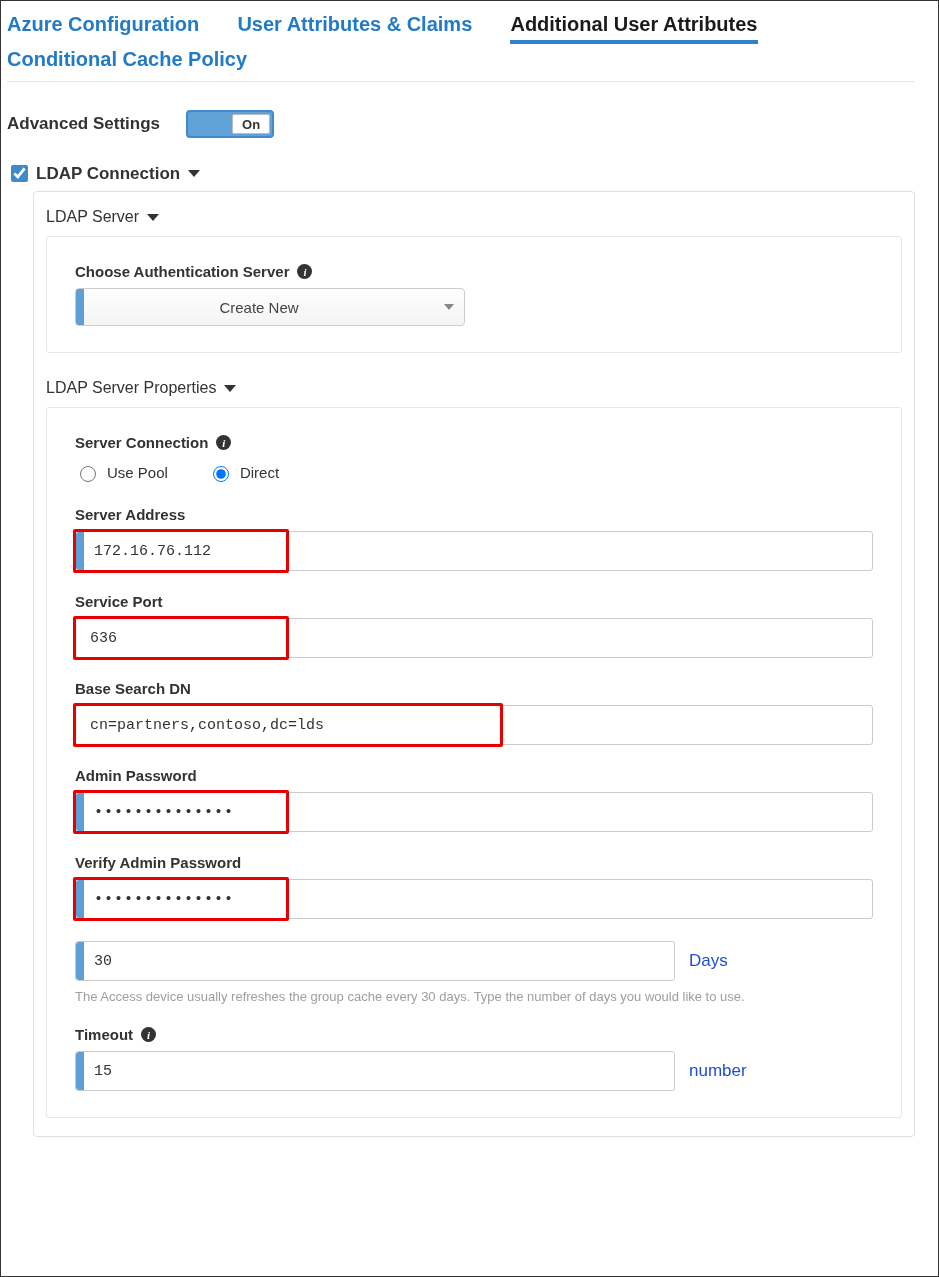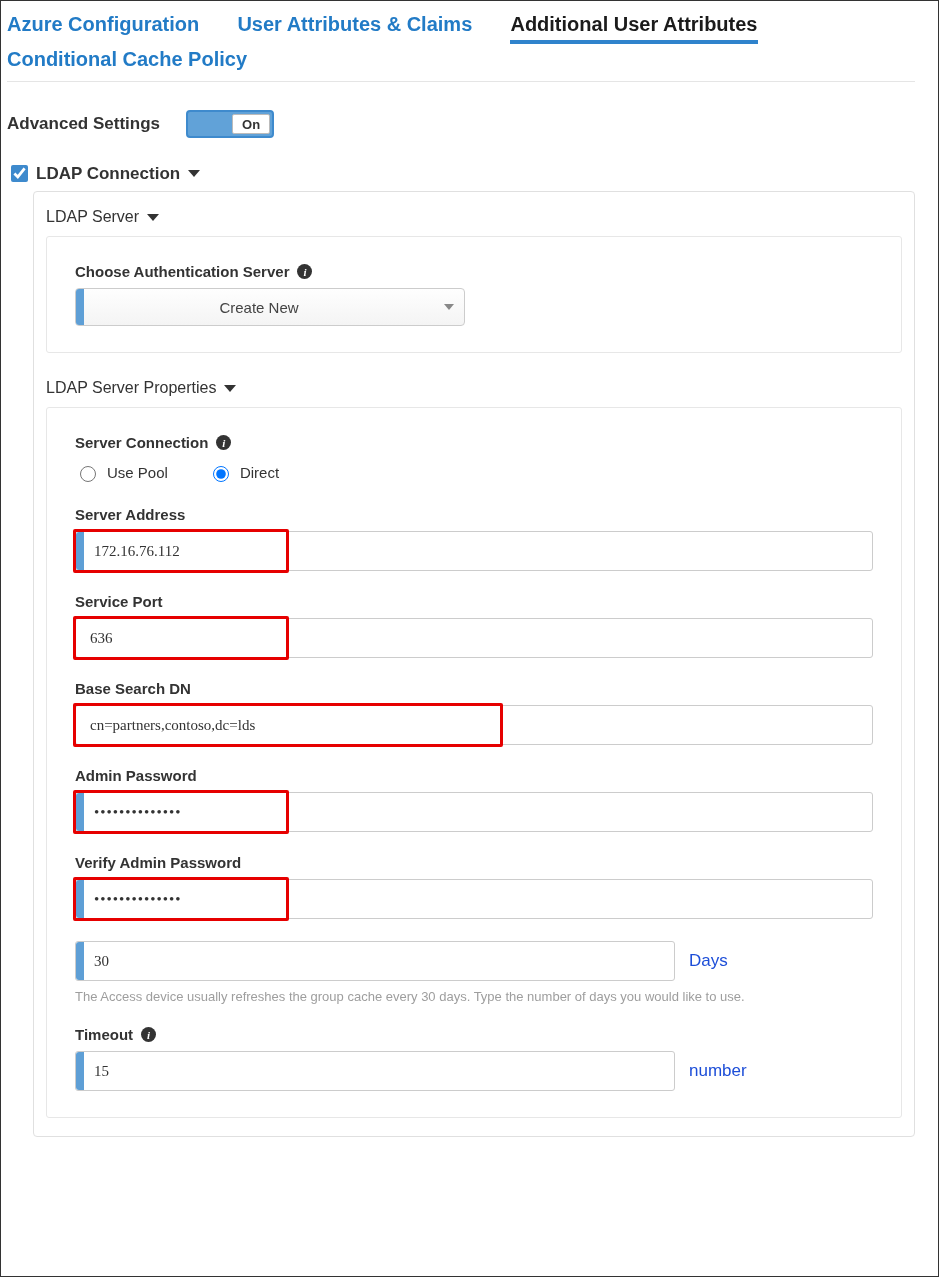--- a/index.html
+++ b/index.html
@@ -32,21 +32,21 @@
   .select .chev { width: 30px; display: flex; align-items: center; justify-content: center; }
   .select .chev:before { content:""; border-left: 5px solid transparent; border-right: 5px solid transparent; border-top: 6px solid #888; }
   
   .radio-row { display: flex; align-items: center; gap: 40px; margin-bottom: 24px; }
   .radio-opt { display: flex; align-items: center; gap: 8px; font-size: 15px; color: #333; }
   .radio-opt input { width:16px; height:16px; }
   
   .input-row { margin-bottom: 22px; }
   .input-box { height: 40px; border: 1px solid #ccc; border-radius: 3px; display: flex; align-items: stretch; background: #fff; }
   .input-box .bluebar { width: 8px; background: #5e9fd6; border-radius: 3px 0 0 3px; }
-  .input-box .val { flex: 1; padding: 0 10px; font-size: 15px; color: #333; display: flex; align-items: center; border: none; outline: none; background: transparent; font-family: Liberation Serif, serif; }
+  .input-box .val { flex: 1; padding: 0 10px; font-size: 15px; color: #333; display: flex; align-items: center; border: none; outline: none; background: transparent; font-family: Liberation Mono, monospace; }
   .input-box.with-suffix { width: 600px; display: inline-flex; vertical-align: middle; }
   .suffix { display: inline-block; margin-left: 14px; font-size: 17px; color: #1d4ed8; vertical-align: middle; }
   .help { font-size: 13px; color: #9e9e9e; margin-top: 8px; }
   
   .redwrap { position: relative; }
   .redbox { position: absolute; border: 3px solid #e60000; border-radius: 2px; pointer-events: none; top: -2px; left: -2px; height: 44px; }
   .full .input-box { width: 100%; }
 </style>
 </head>
 <body>

